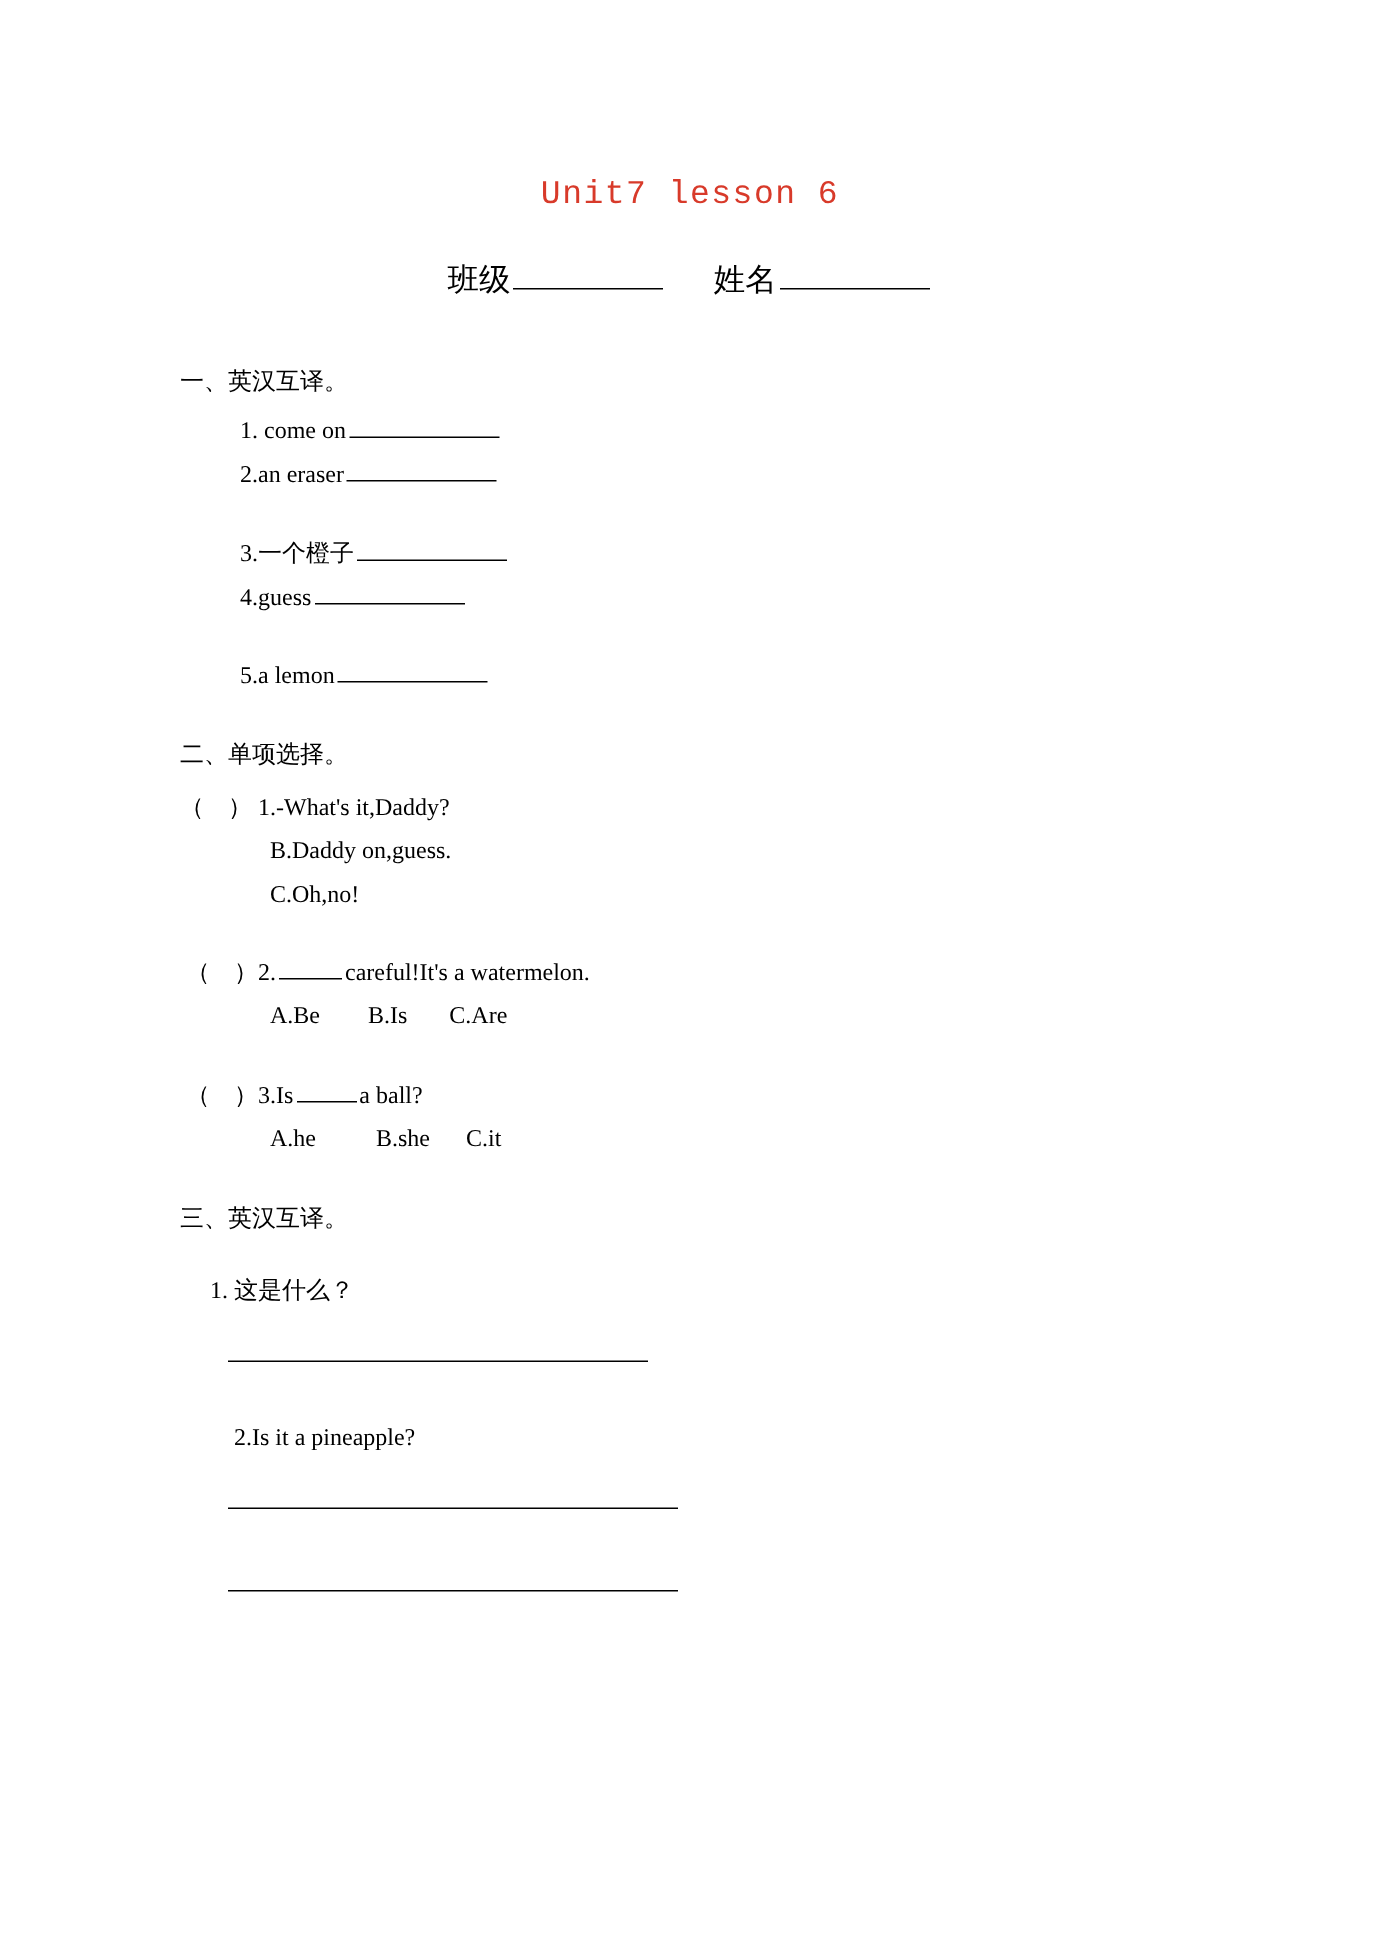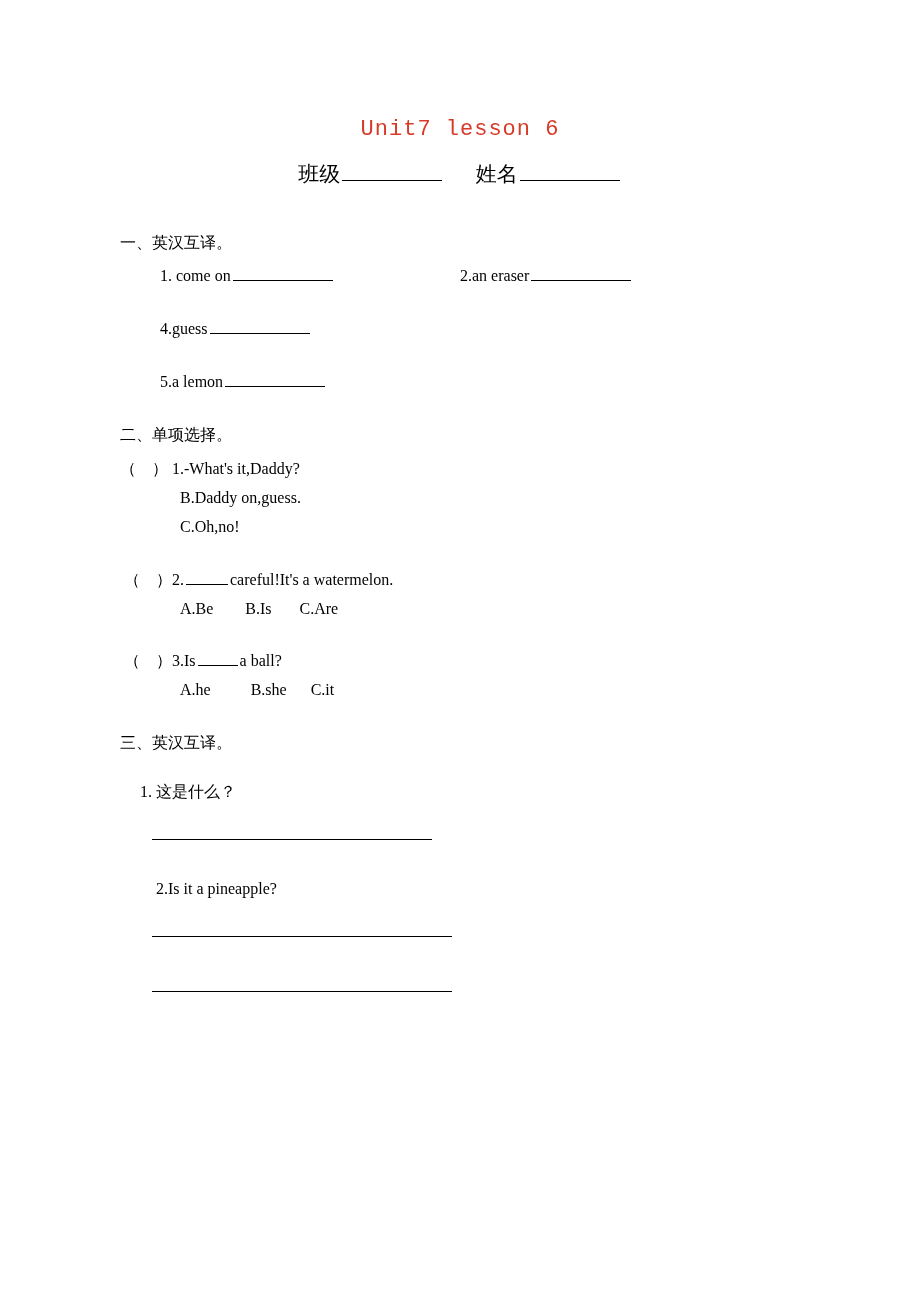--- a/index.html
+++ b/index.html
@@ -14,21 +14,21 @@
   }
   .page {
     padding: 110px 120px 60px 120px;
   }
   .title {
     text-align: center;
     color: #d83a2a;
     font-family: Consolas, "Courier New", monospace;
     font-size: 22px;
     font-weight: normal;
-    margin-bottom: 6px;
+    margin-bottom: 18px;
     letter-spacing: 1px;
   }
   .header-line {
     text-align: center;
     font-size: 21px;
     margin-bottom: 36px;
   }
   .blank {
     display: inline-block;
     border-bottom: 1px solid #000;
@@ -41,20 +41,21 @@
     min-width: 100px;
   }
   .blank-long {
     min-width: 280px;
   }
   .section-heading {
     margin: 0 0;
   }
   .indent1 {
     padding-left: 40px;
+    flex-direction: column;
   }
   .indent2 {
     padding-left: 60px;
   }
   .row-pair {
     display: flex;
     margin: 4px 0;
   }
   .row-pair .left {
     width: 300px;
@@ -95,20 +96,23 @@
     <div class="left">
       <span>1.</span>
       <span>come on</span><span class="blank blank-mid"></span>
     </div>
     <div class="right">
       <span>2.</span><span>an eraser</span><span class="blank blank-mid"></span>
     </div>
   </div>
 
   <div class="indent1 row-pair gap-above">
+    <div class="left">
+      <span>3.</span><span>一个橙子</span><span class="blank blank-mid"></span>
+    </div>
     <div class="right">
       <span>4.</span><span>guess</span><span class="blank blank-mid"></span>
     </div>
   </div>
 
   <div class="indent1 gap-above">
     <span>5.</span><span>a lemon</span><span class="blank blank-mid"></span>
   </div>
 
   <div class="section-heading gap-above">二、单项选择。</div>

